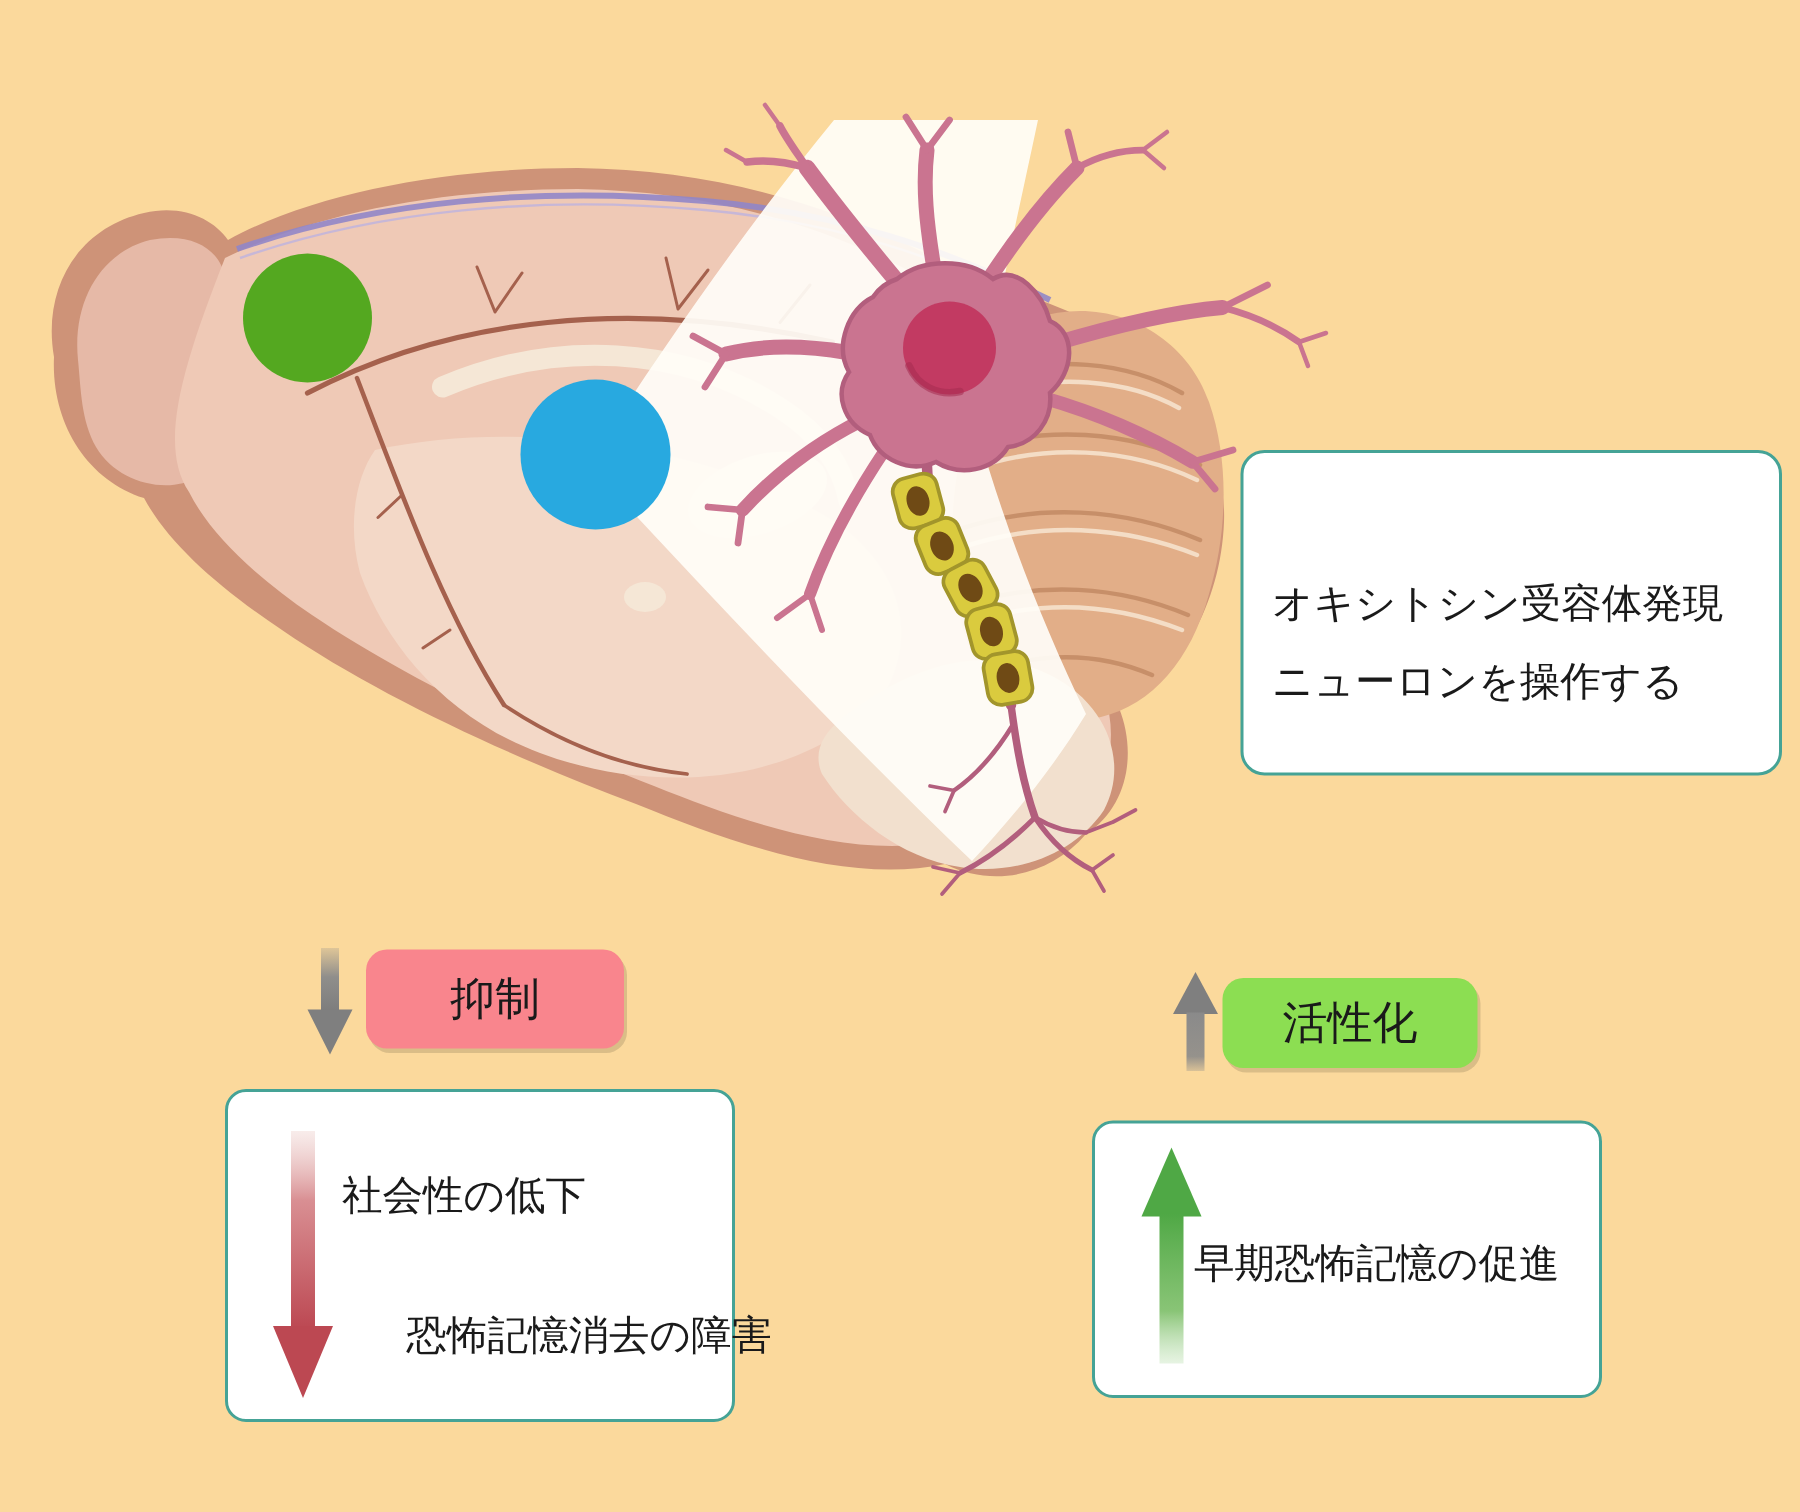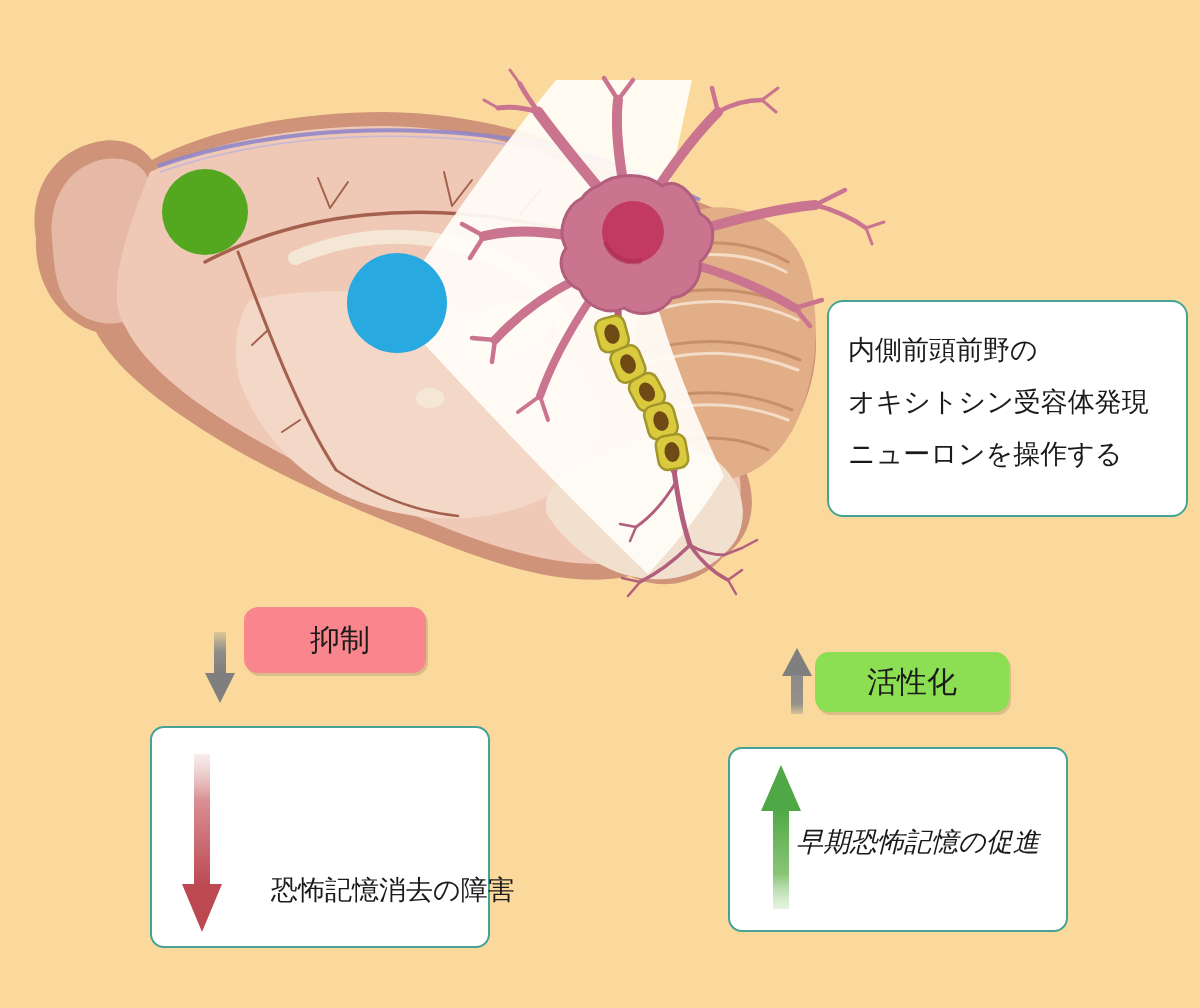--- a/index.html
+++ b/index.html
@@ -23,33 +23,33 @@
     position:absolute;left:827px;top:300px;width:361px;height:217px;box-sizing:border-box;
     background:var(--box-bg);border:2px solid var(--box-border);border-radius:16px;
   }
   .info-line{position:absolute;left:19px;height:40px;line-height:40px;font-size:27px;white-space:nowrap;}
   .info-line.l1{top:28px;} .info-line.l2{top:80px;} .info-line.l3{top:132px;}
 
   .tag-label{
     position:absolute;display:flex;align-items:center;justify-content:center;
     border-radius:14px;font-size:30px;box-shadow:2px 3px 0 rgba(0,0,0,0.13);
   }
-  .tag-label.pink{left:244px;top:607px;width:172px;height:66px;background:var(--inhib-label);padding-left:10px;}
-  .tag-label.green{left:815px;top:652px;width:194px;height:60px;background:var(--activ-label);}
+  .tag-label.pink{left:244px;top:633px;width:172px;height:66px;background:var(--inhib-label);}
+  .tag-label.green{left:815px;top:652px;width:170px;height:60px;background:var(--activ-label);}
 
   .arrow-float{position:absolute;}
   .arrow-float.down{left:200px;top:630px;}
   .arrow-float.up{left:777px;top:646px;}
 
   .effect-box{
     position:absolute;box-sizing:border-box;background:var(--box-bg);
     border:2px solid var(--box-border);border-radius:14px;
   }
   .effect-box.left{left:150px;top:726px;width:340px;height:222px;}
-  .effect-box.right{left:728px;top:747px;width:340px;height:185px;font-style:italic;}
+  .effect-box.right{left:728px;top:747px;width:340px;height:185px;}
   .effect-line{position:absolute;font-size:27px;height:40px;line-height:40px;white-space:nowrap;}
   .effect-box.left .effect-line.l1{left:76px;top:49px;}
   .effect-box.left .effect-line.l2{left:76px;top:142px;margin-left:43px;}
   .effect-box.right .effect-line.l1{left:66px;top:73px;}
   .effect-box .side-arrow{position:absolute;}
   .effect-box.left .side-arrow{left:27px;top:26px;}
   .effect-box.right .side-arrow{left:28px;top:14px;}
 </style>
 </head>
 <body>
@@ -205,21 +205,20 @@
         <path stroke-width="2.5" d="M 728 580 L 742 570 M 728 580 L 736 594"></path>
         <path stroke-width="3" d="M 690 545 C 700 551 712 555 724 555"></path>
         <path stroke-width="2.5" d="M 724 555 L 742 548 M 742 548 L 757 540"></path>
         <path stroke-width="3" d="M 676 482 C 664 502 652 516 636 527"></path>
         <path stroke-width="2.5" d="M 636 527 L 620 524 M 636 527 L 630 541"></path>
       </g>
     </g>
   </svg>
 
   <div class="info-box">
-    <div class="info-line l1">内側前頭前野の</div>
     <div class="info-line l3">ニューロンを操作する</div>
     <div class="info-line l2">オキシトシン受容体発現</div>
   </div>
 
   <svg class="arrow-float down" width="40" height="75">
     <defs>
       <linearGradient id="gradGrayDown" x1="0" y1="0" x2="0" y2="1">
         <stop offset="0" stop-color="var(--gray-arrow)" stop-opacity="0.25"></stop>
         <stop offset="0.45" stop-color="var(--gray-arrow)" stop-opacity="0.95"></stop>
         <stop offset="1" stop-color="#7C7C7C"></stop>
@@ -236,20 +235,21 @@
       <defs>
         <linearGradient id="gradRed" x1="0" y1="0" x2="0" y2="1">
           <stop offset="0" stop-color="#EBC9C5" stop-opacity="0.35"></stop>
           <stop offset="0.35" stop-color="#D98F93"></stop>
           <stop offset="1" stop-color="var(--red-arrow)"></stop>
         </linearGradient>
       </defs>
       <rect x="15" y="0" width="16" height="132" fill="url(#gradRed)"></rect>
       <polygon points="3,130 43,130 23,178" fill="var(--red-arrow)"></polygon>
     </svg>
+    <div class="effect-line l1">社会性の低下</div>
     <div class="effect-line l2">恐怖記憶消去の障害</div>
   </div>
 
   <svg class="arrow-float up" width="40" height="70">
     <defs>
       <linearGradient id="gradGrayUp" x1="0" y1="0" x2="0" y2="1">
         <stop offset="0" stop-color="var(--gray-arrow)"></stop>
         <stop offset="0.75" stop-color="var(--gray-arrow)" stop-opacity="0.9"></stop>
         <stop offset="1" stop-color="var(--gray-arrow)" stop-opacity="0.3"></stop>
       </linearGradient>

